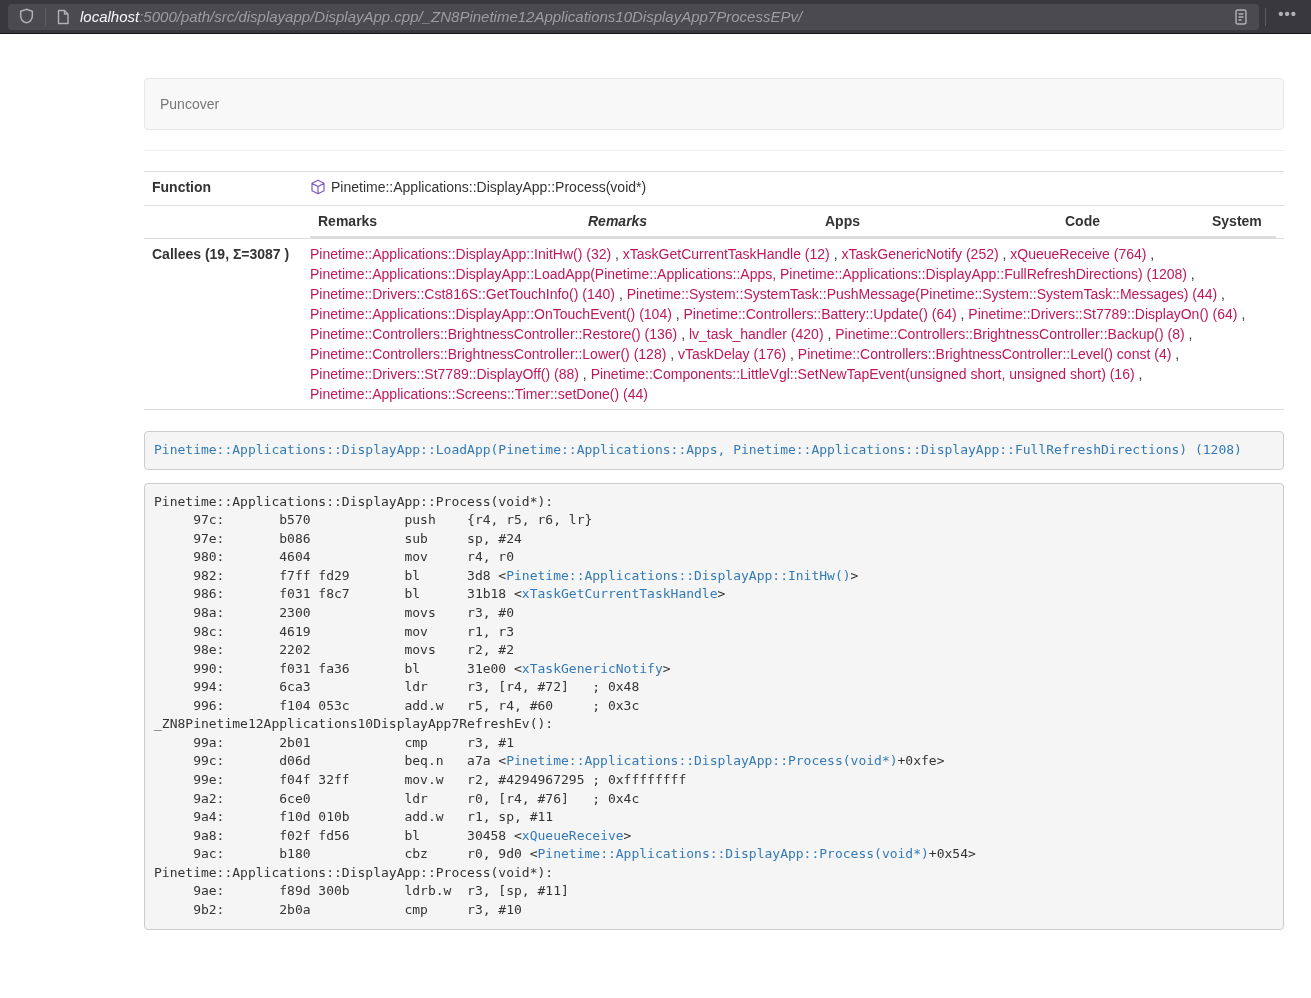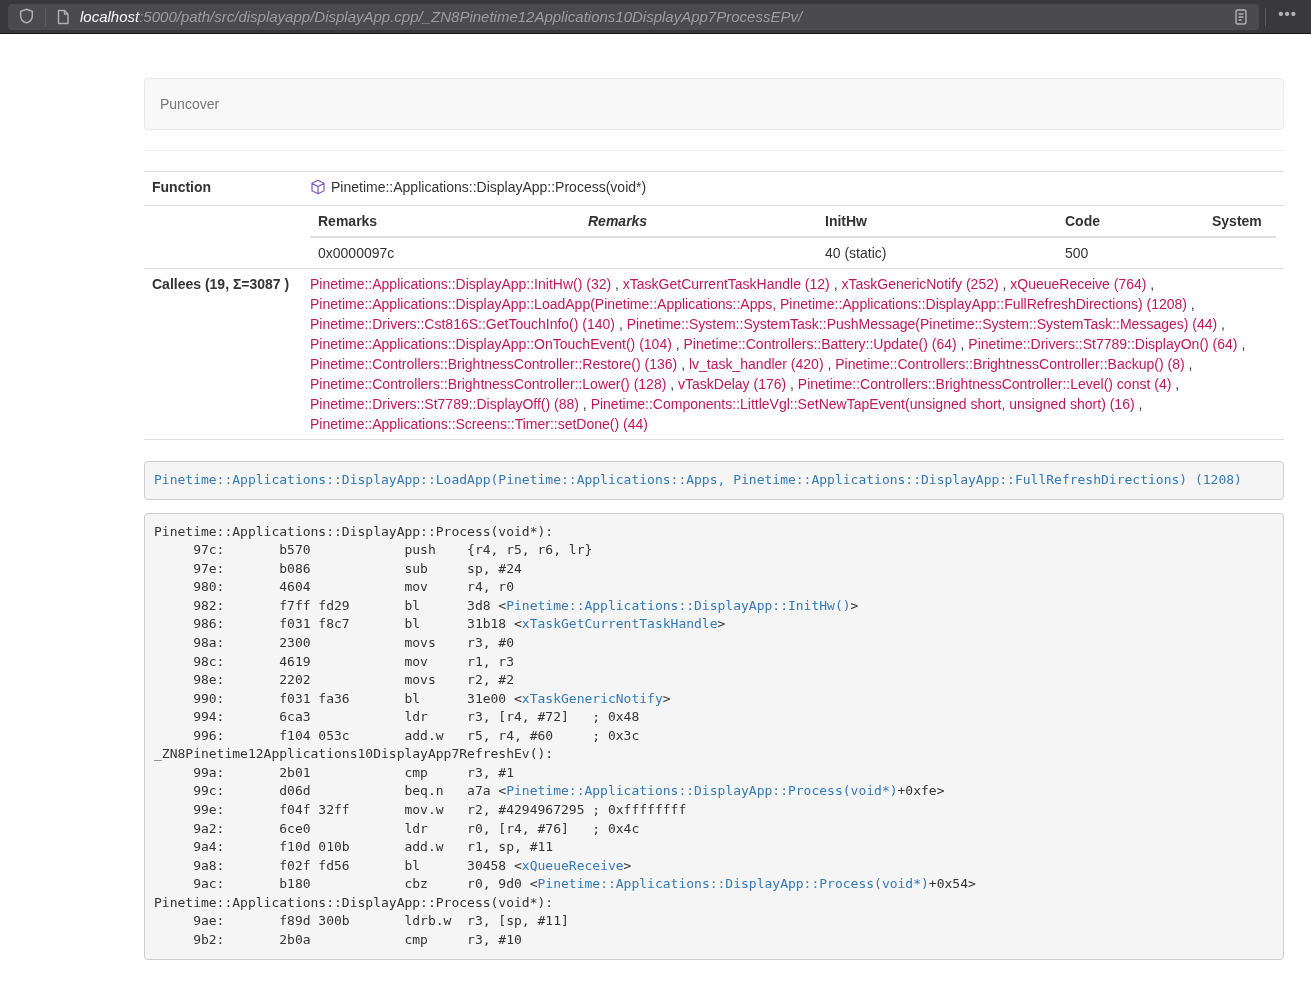--- a/index.html
+++ b/index.html
@@ -127,30 +127,23 @@
         </td>
       </tr>
       <tr>
         <th class="rowhead"></th>
         <td class="subcell">
           <table class="inner">
             <tbody>
               <tr>
                 <th class="col-address">Remarks</th>
                 <th class="col-remarks">Remarks</th>
-                <th class="col-stack">InitHw</th>
+                <th class="col-stack">Apps</th>
                 <th class="col-code">Code</th>
                 <th class="col-static">System</th>
-              </tr>
-              <tr>
-                <td>0x0000097c</td>
-                <td></td>
-                <td>40 (static)</td>
-                <td>500</td>
-                <td></td>
               </tr>
             </tbody>
           </table>
         </td>
       </tr>
       <tr>
         <th class="rowhead">Callees (19, Σ=3087 )</th>
         <td class="callees"><a>Pinetime::Applications::DisplayApp::InitHw() (32)</a> , <a>xTaskGetCurrentTaskHandle (12)</a> , <a>xTaskGenericNotify (252)</a> , <a>xQueueReceive (764)</a> , <a>Pinetime::Applications::DisplayApp::LoadApp(Pinetime::Applications::Apps, Pinetime::Applications::DisplayApp::FullRefreshDirections) (1208)</a> , <a>Pinetime::Drivers::Cst816S::GetTouchInfo() (140)</a> , <a>Pinetime::System::SystemTask::PushMessage(Pinetime::System::SystemTask::Messages) (44)</a> , <a>Pinetime::Applications::DisplayApp::OnTouchEvent() (104)</a> , <a>Pinetime::Controllers::Battery::Update() (64)</a> , <a>Pinetime::Drivers::St7789::DisplayOn() (64)</a> , <a>Pinetime::Controllers::BrightnessController::Restore() (136)</a> , <a>lv_task_handler (420)</a> , <a>Pinetime::Controllers::BrightnessController::Backup() (8)</a> , <a>Pinetime::Controllers::BrightnessController::Lower() (128)</a> , <a>vTaskDelay (176)</a> , <a>Pinetime::Controllers::BrightnessController::Level() const (4)</a> , <a>Pinetime::Drivers::St7789::DisplayOff() (88)</a> , <a>Pinetime::Components::LittleVgl::SetNewTapEvent(unsigned short, unsigned short) (16)</a> , <a>Pinetime::Applications::Screens::Timer::setDone() (44)</a></td>
       </tr>
     </tbody>

